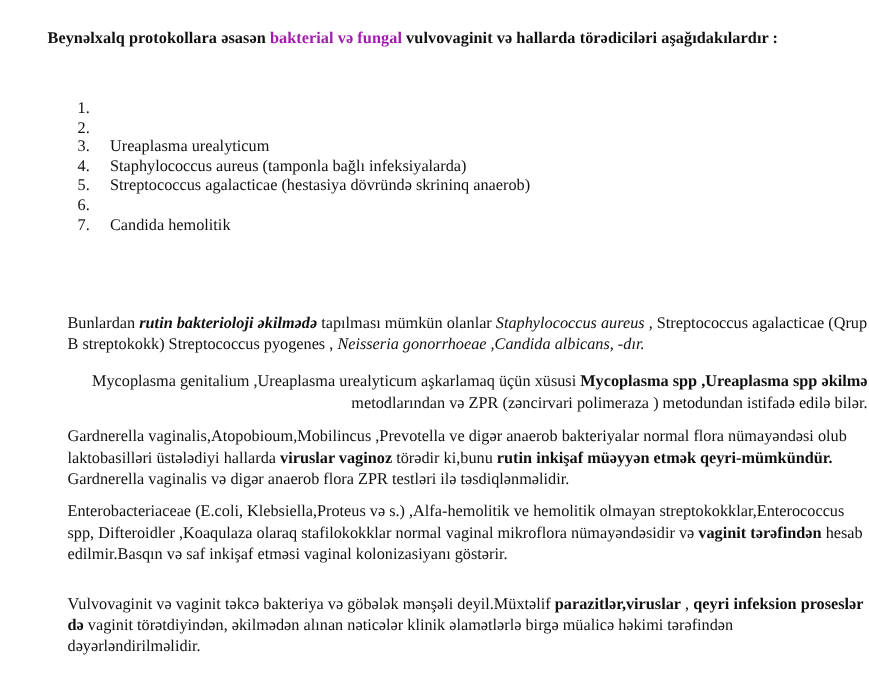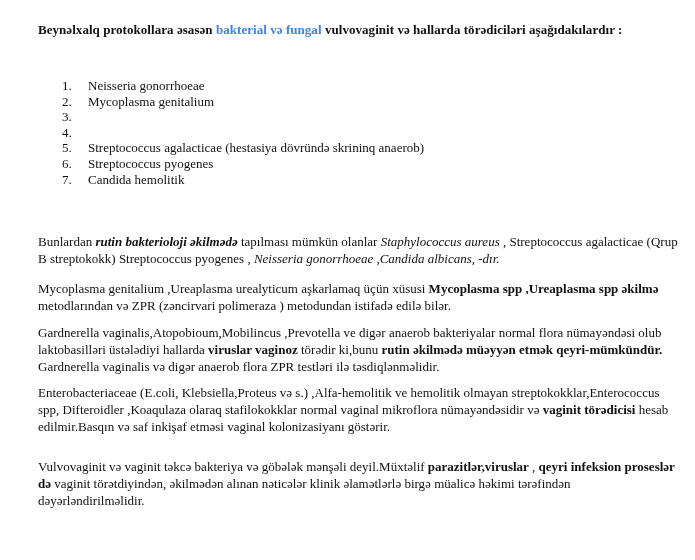--- a/index.html
+++ b/index.html
@@ -4,76 +4,75 @@
   <style>
     html, body { margin: 0; padding: 0; background: #ffffff; }
     body {
       width: 695px; height: 560px; overflow: hidden; position: relative;
       font-family: "Liberation Serif", serif; color: #111111;
     }
     .title {
       position: absolute; left: 38px; top: 22px;
       font-size: 13px; font-weight: bold; white-space: nowrap; letter-spacing: 0.05px;
     }
-    .red { color: #3b82f6; }
+    .red { color: #a21caf; }
     .list {
       position: absolute; left: 62px; top: 78px; margin: 0; padding: 0; list-style: none;
       font-size: 13px; line-height: 15.6px;
     }
     .list li { display: flex; white-space: nowrap; }
     .list .num { width: 26px; display: inline-block; }
     .para {
       position: absolute; left: 38px; width: 640px;
-      font-size: 13px; line-height: 16.8px; margin: 0;
+      font-size: 13px; line-height: 16.8px; margin: 16px;
     }
     .p1 { top: 234px; }
-    .p2 { top: 281px; }
+    .p2 { top: 281px; text-align: right; }
     .p3 { top: 325px; }
     .p4 { top: 385px; }
     .p5 { top: 459px; }
     b { font-weight: bold; }
     i { font-style: italic; }
   </style>
 </head>
 <body>
 
 <div class="title">
   <span>Beynəlxalq protokollara əsasən </span><span class="red">bakterial və fungal</span><span>  vulvovaginit və hallarda törədiciləri aşağıdakılardır :</span>
 </div>
 
 <ol class="list">
   <li>
       <span class="num">1.</span>
-      <span>Neisseria gonorrhoeae</span>
     </li>
   <li>
       <span class="num">2.</span>
-      <span>Mycoplasma genitalium</span>
     </li>
   <li>
       <span class="num">3.</span>
+      <span>Ureaplasma urealyticum</span>
     </li>
   <li>
       <span class="num">4.</span>
+      <span>Staphylococcus aureus (tamponla bağlı infeksiyalarda)</span>
     </li>
   <li>
       <span class="num">5.</span>
       <span>Streptococcus agalacticae (hestasiya dövründə skrininq anaerob)</span>
     </li>
   <li>
       <span class="num">6.</span>
-      <span>Streptococcus pyogenes</span>
     </li>
   <li>
       <span class="num">7.</span>
       <span>Candida hemolitik</span>
     </li>
 </ol>
 
 <p class="para p1"><span>Bunlardan </span><b><i>rutin bakterioloji  əkilmədə</i></b><span> tapılması mümkün olanlar </span><i>Staphylococcus aureus ,</i><span> Streptococcus agalacticae  (Qrup B streptokokk) Streptococcus pyogenes , </span><i>Neisseria gonorrhoeae ,Candida albicans, -dır.</i></p>
 
 <p class="para p2"><span>Mycoplasma genitalium ,Ureaplasma urealyticum aşkarlamaq üçün xüsusi </span><b>Mycoplasma spp ,Ureaplasma spp əkilmə</b><span> metodlarından və ZPR (zəncirvari polimeraza ) metodundan istifadə edilə bilər.</span></p>
 
-<p class="para p3"><span>Gardnerella vaginalis,Atopobioum,Mobilincus ,Prevotella ve digər anaerob bakteriyalar normal flora nümayəndəsi olub laktobasilləri üstələdiyi hallarda </span><b>viruslar vaginoz</b><span> törədir ki,bunu  </span><b>rutin əkilmədə müəyyən etmək qeyri-mümkündür.</b><span> Gardnerella vaginalis və digər anaerob flora  ZPR testləri ilə təsdiqlənməlidir.</span></p>
+<p class="para p3"><span>Gardnerella vaginalis,Atopobioum,Mobilincus ,Prevotella ve digər anaerob bakteriyalar normal flora nümayəndəsi olub laktobasilləri üstələdiyi hallarda </span><b>viruslar vaginoz</b><span> törədir ki,bunu  </span><b>rutin inkişaf müəyyən etmək qeyri-mümkündür.</b><span> Gardnerella vaginalis və digər anaerob flora  ZPR testləri ilə təsdiqlənməlidir.</span></p>
 
-<p class="para p4"><span>Enterobacteriaceae (E.coli, Klebsiella,Proteus  və s.) ,Alfa-hemolitik ve hemolitik olmayan streptokokklar,Enterococcus spp, Difteroidler ,Koaqulaza olaraq stafilokokklar normal vaginal mikroflora nümayəndəsidir və </span><b>vaginit törədicisi</b><span> hesab edilmir.Basqın və saf inkişaf etməsi vaginal kolonizasiyanı göstərir.</span></p>
+<p class="para p4"><span>Enterobacteriaceae (E.coli, Klebsiella,Proteus  və s.) ,Alfa-hemolitik ve hemolitik olmayan streptokokklar,Enterococcus spp, Difteroidler ,Koaqulaza olaraq stafilokokklar normal vaginal mikroflora nümayəndəsidir və </span><b>vaginit tərəfindən</b><span> hesab edilmir.Basqın və saf inkişaf etməsi vaginal kolonizasiyanı göstərir.</span></p>
 
 <p class="para p5"><span>Vulvovaginit və vaginit təkcə bakteriya və göbələk mənşəli deyil.Müxtəlif </span><b>parazitlər,viruslar</b><span> , </span><b>qeyri infeksion prosеslər də</b><span> vaginit törətdiyindən,  əkilmədən alınan nəticələr klinik əlamətlərlə birgə müalicə həkimi tərəfindən dəyərləndirilməlidir.</span></p>
 
 </body></html>

